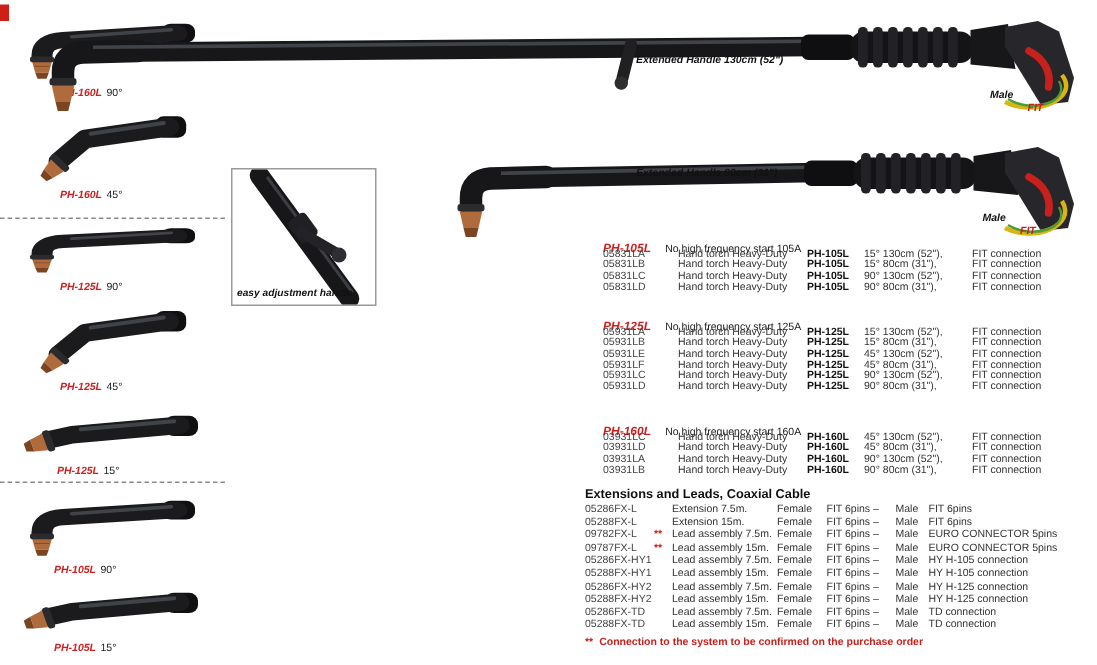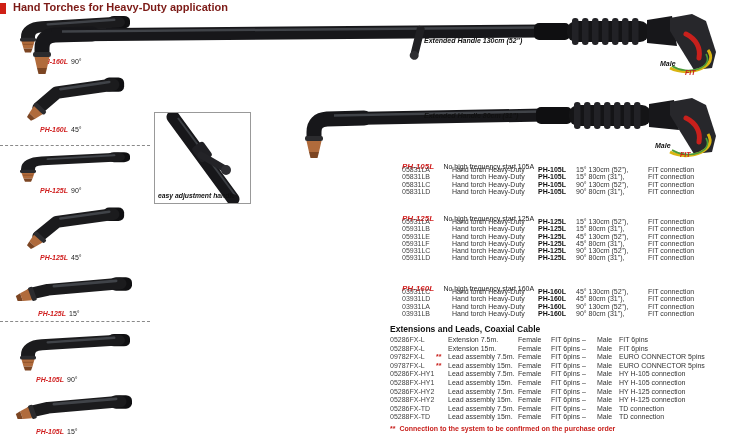--- a/index.html
+++ b/index.html
@@ -82,21 +82,20 @@
         <g transform="translate(27,27) rotate(72)">
           <rect x="-8" y="-4" width="16" height="5" rx="2" fill="#2b2b2e"></rect>
           <polygon points="-6.5,1 6.5,1 4.5,10 -4.5,10" fill="#b06b3c"></polygon>
           <polygon points="-4.5,10 4.5,10 3,15 -3,15" fill="#7c4522"></polygon>
         </g>
       </g>
     </defs>
   </svg>
 
   <div class="title-bullet"></div>
-  <div class="page-title">Hand Torches for Heavy-Duty application</div>
 
   <div class="t-item" style="left:4px;top:12px">
     <svg width="130" height="42" viewBox="0 0 130 54" preserveAspectRatio="none">
         <use href="#t90"></use>
       </svg>
     <div class="t-label" style="margin-left:36px"><span class="t-model">PH-160L</span><span class="t-angle">90°</span></div>
   </div>
   <div class="t-item" style="left:8px;top:74px">
     <svg width="118" height="48" viewBox="0 0 126 54" preserveAspectRatio="none">
         <use href="#t45"></use>

